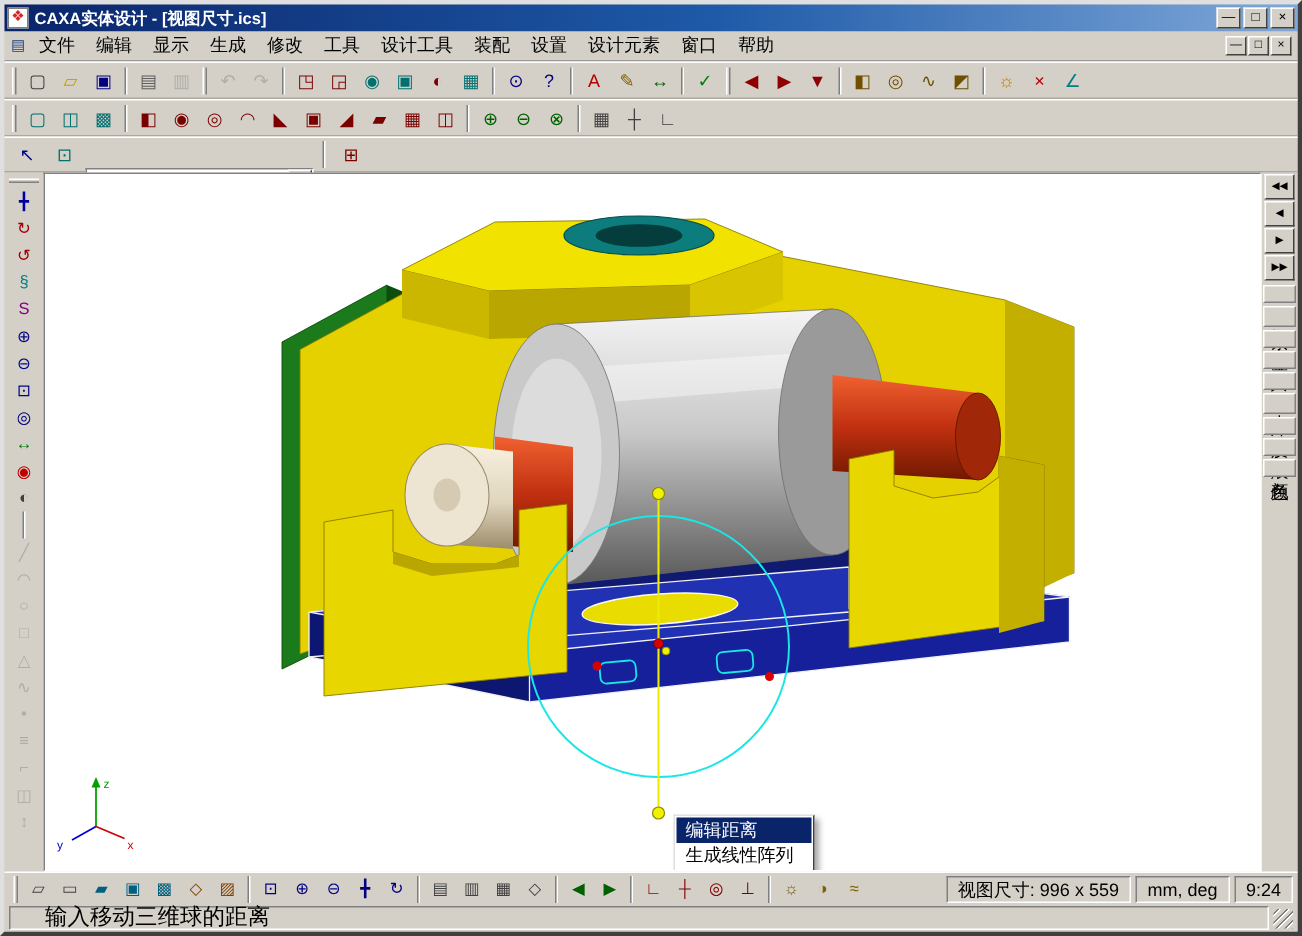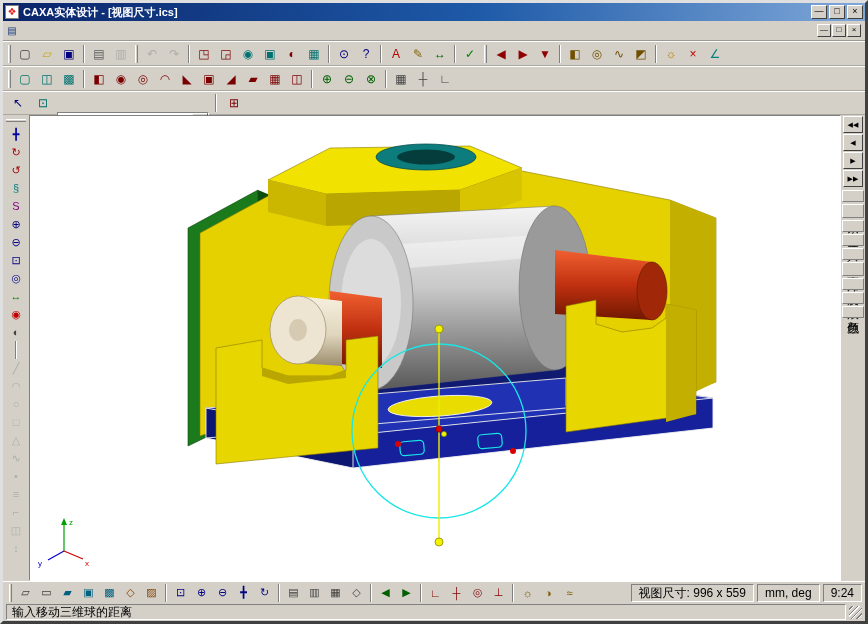--- a/index.html
+++ b/index.html
@@ -50,21 +50,21 @@
   .rnav-btn { width:20px; height:17px; flex:none; margin-bottom:1px; background:#D4D0C8; border:1px solid; border-color:#FFFFFF #404040 #404040 #FFFFFF; font-size:7px; line-height:15px; text-align:center; }
   .rtab { writing-mode:vertical-rl; flex:none; margin-top:2px; padding:4px 2px; background:#D4D0C8; border:1px solid; border-color:#FFFFFF #808080 #808080 #FFFFFF; font-size:12px; line-height:16px; letter-spacing:1px; }
 
   
   .bottom-toolbar { height:22px; flex:none; display:flex; align-items:center; padding:0 3px; background:#D4D0C8; border-top:1px solid #fff; }
   .bt-btn { width:21px; height:19px; flex:none; display:flex; align-items:center; justify-content:center; font-size:11px; border:1px solid transparent; }
   .panels { margin-left:auto; display:flex; gap:3px;text-align:center; }
   .panel { height:18px; line-height:16px; padding:0 7px; border:1px solid; border-color:#808080 #FFFFFF #FFFFFF #808080; white-space:nowrap; font-size:12px; }
 
   .statusbar { height:18px; flex:none; display:flex; align-items:center; gap:3px; padding:1px 3px; background:#D4D0C8; }
-  .status-msg { flex:1; height:16px; line-height:14px; padding:0 5px; border:1px solid; border-color:#808080 #FFFFFF #FFFFFF #808080; font-size:12px; }
+  .status-msg { flex:1; height:16px; line-height:14px; padding:0 23px; border:1px solid; border-color:#808080 #FFFFFF #FFFFFF #808080; font-size:15px; }
   .resize-grip { width:13px; height:13px; flex:none; background:repeating-linear-gradient(135deg,#D4D0C8 0 2px,#808080 2px 3px,#FFFFFF 3px 4px); }
 
   
   .context-menu { position:absolute; left:419px; top:427px; width:94px; background:#FFFFFF; border:1px solid; border-color:#DFDFDF #404040 #404040 #DFDFDF; padding:1px; box-shadow:3px 3px 4px rgba(0,0,0,.35); z-index:10; }
   .menu-row { height:17px; line-height:17px; padding:0 14px 0 6px; font-size:12px; background:#fff; color:#000; white-space:nowrap; }
   .menu-row.highlighted { background:#0A246A; color:#fff; }
 </style>
 </head>
 <body>
 
@@ -76,20 +76,35 @@
     <span class="win-btns">
 
     <span class="win-btn">—</span>
         <span class="win-btn">□</span>
         <span class="win-btn">×</span>
       </span>
   </div>
 
   <div class="menubar">
     <span class="mdi-icon">▤</span>
+    <span style="display:flex">
+
+    <span class="menu-item">文件</span>
+        <span class="menu-item">编辑</span>
+        <span class="menu-item">显示</span>
+        <span class="menu-item">生成</span>
+        <span class="menu-item">修改</span>
+        <span class="menu-item">工具</span>
+        <span class="menu-item">设计工具</span>
+        <span class="menu-item">装配</span>
+        <span class="menu-item">设置</span>
+        <span class="menu-item">设计元素</span>
+        <span class="menu-item">窗口</span>
+        <span class="menu-item">帮助</span>
+      </span>
     <span class="mdi-btns">
 
     <span class="mdi-btn">—</span>
         <span class="mdi-btn">□</span>
         <span class="mdi-btn">×</span>
       </span>
   </div>
 
   <div class="toolbar tb-row1">
 
@@ -310,20 +325,27 @@
           <line x1="34" y1="435" x2="34" y2="407" stroke="#00A000" stroke-width="1.2"></line>
           <polygon points="31,409 37,409 34,402" fill="#00A000"></polygon>
           <line x1="34" y1="435" x2="53" y2="443" stroke="#D00000" stroke-width="1.2"></line>
           <line x1="34" y1="435" x2="18" y2="444" stroke="#0000D0" stroke-width="1.2"></line>
           <text x="39" y="409" fill="#00A000">z</text>
           <text x="55" y="450" fill="#D00000">x</text>
           <text x="8" y="450" fill="#0000D0">y</text>
         </g>
       </svg>
 
+      <div class="context-menu">
+        <div>
+
+        <div class="menu-row highlighted">编辑距离</div>
+            <div class="menu-row">生成线性阵列</div>
+          </div>
+      </div>
     </div>
 
     <div class="right-strip">
       <span style="display:flex;flex-direction:column;align-items:center">
 
       <span class="rnav-btn">◀◀</span>
           <span class="rnav-btn">◀</span>
           <span class="rnav-btn">▶</span>
           <span class="rnav-btn">▶▶</span>
         </span>

